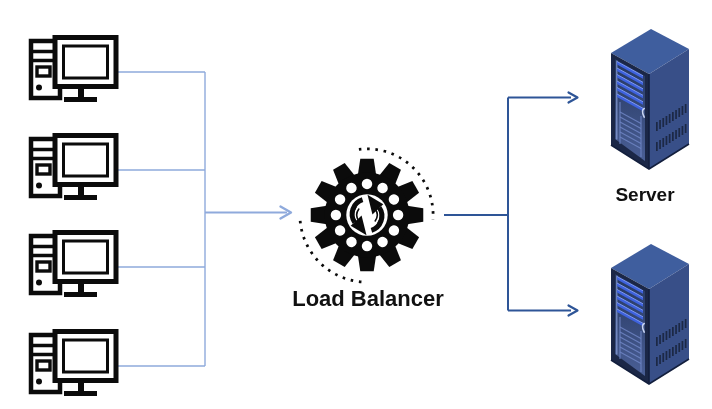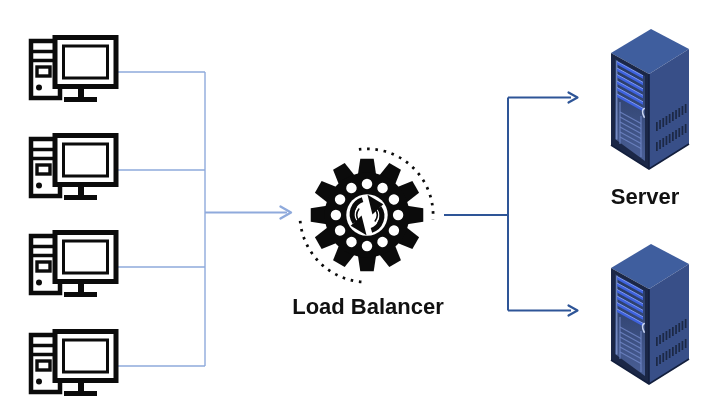--- a/index.html
+++ b/index.html
@@ -46,22 +46,22 @@
 
   
   .lbl {
     position: absolute;
     text-align: center;
     color: var(--label-text);
     font-weight: 700;
     line-height: 1.1;
     white-space: nowrap;
   }
-  .lbl-lb { left: 262px; top: 295px; width: 212px; font-size: 22px; }
-  .lbl-srv { left: 586px; top: 185px; width: 118px; font-size: 22px; }
+  .lbl-lb { left: 262px; top: 287px; width: 212px; font-size: 22px; }
+  .lbl-srv { left: 586px; top: 185px; width: 118px; font-size: 19px; }
 </style>
 </head>
 <body>
 
 <div class="stage">
   <svg class="canvas" width="712" height="409" viewBox="0 0 712 409">
     <defs>
       <linearGradient id="glassGrad" x1="0" y1="0" x2="0" y2="1">
         <stop offset="0" class="g1"></stop>
         <stop offset="1" class="g2"></stop>

